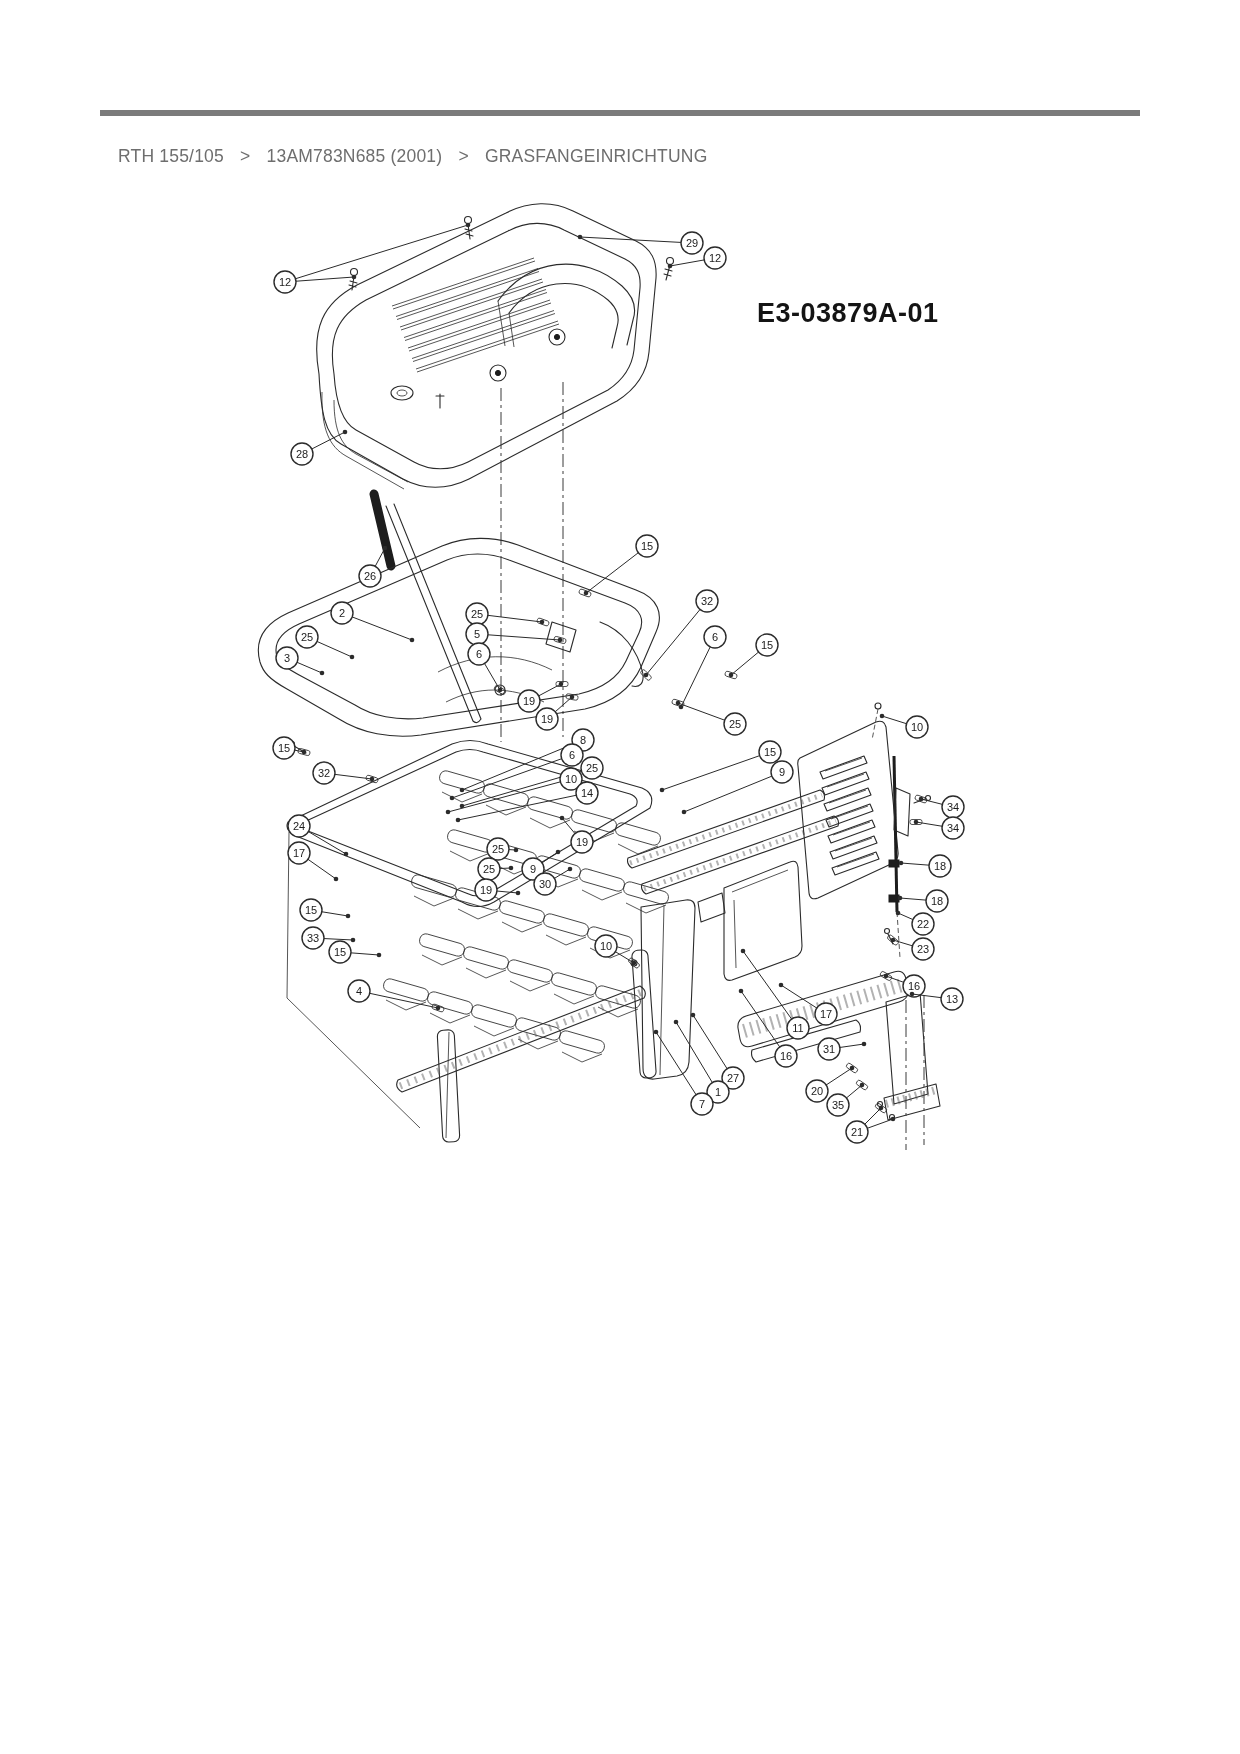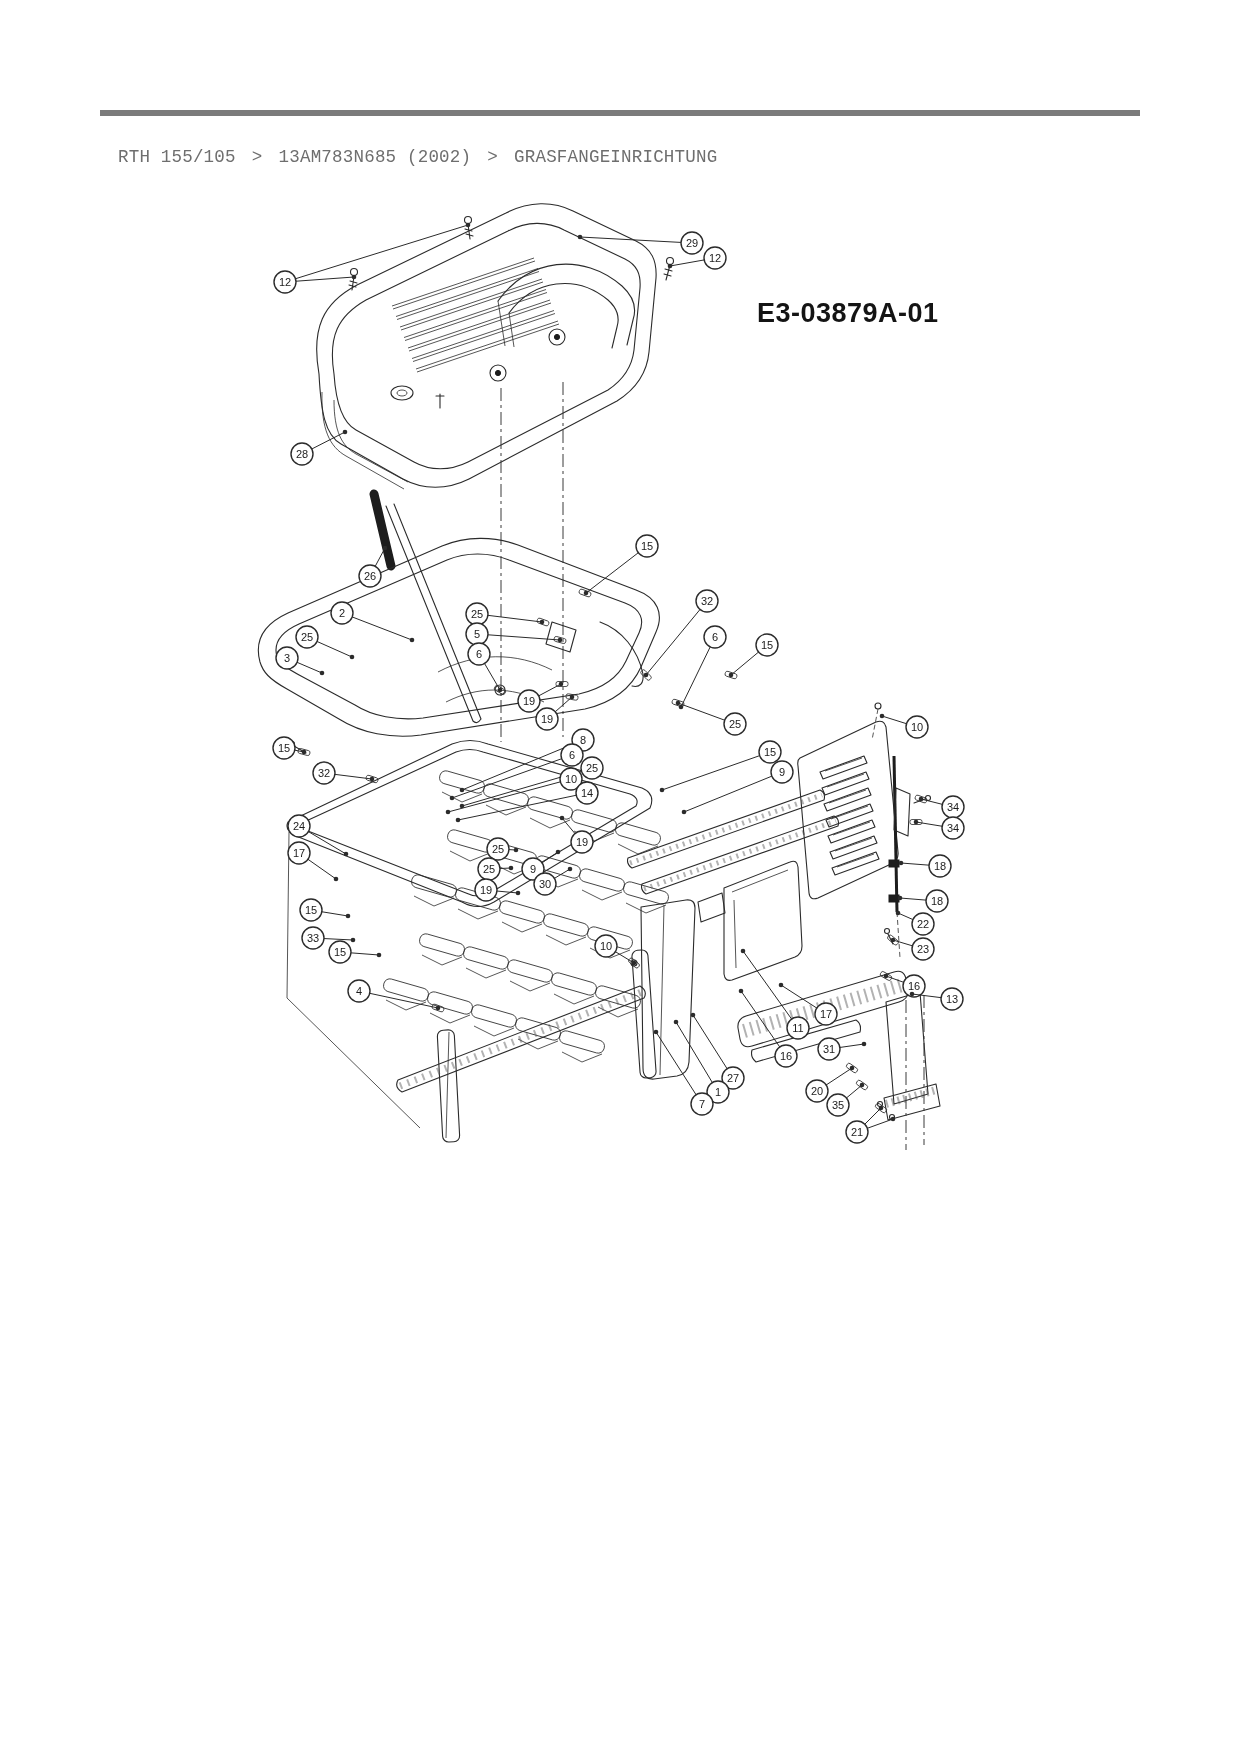--- a/index.html
+++ b/index.html
@@ -1,21 +1,21 @@
 <!DOCTYPE html>
 <html><head>
 <meta charset="utf-8">
 <style>
   html,body{margin:0;padding:0;background:#ffffff;}
   .page{position:relative;width:1240px;height:1754px;background:#fff;overflow:hidden;
         font-family:"Liberation Sans", sans-serif;}
   .top-rule{position:absolute;left:100px;top:110px;width:1040px;height:6px;background:#7b7b7b;}
   .breadcrumb{position:absolute;left:113px;top:146px;font-size:17.5px;color:#6e6e6e;
               letter-spacing:.2px;white-space:nowrap;}
-  .breadcrumb span{margin:0 5px;font-family:Liberation Mono, monospace;}
+  .breadcrumb span{margin:0 5px;}
   .breadcrumb .sep{margin:0 6px;}
   svg{position:absolute;left:0;top:0;}
   .ln{stroke:#2b2b2b;stroke-width:1.1;fill:none;stroke-linecap:round;stroke-linejoin:round;}
   .lnthin{stroke:#2b2b2b;stroke-width:.8;fill:none;}
   .dashdot{stroke:#3a3a3a;stroke-width:1;fill:none;stroke-dasharray:13 4 3 4;}
   .hatch{stroke:#555;fill:none;opacity:.45;}
   .darkfill{fill:#1d1d1d;stroke:#1d1d1d;}
   .callout-circle{fill:#ffffff;stroke:#2b2b2b;stroke-width:1.4;}
   .callout-num{font-family:"Liberation Sans", sans-serif;font-size:11px;fill:#1c1c1c;
                text-anchor:middle;}
@@ -27,21 +27,21 @@
 </head>
 <body>
 
 <div class="page">
 
   <div class="top-rule"></div>
 
   <div class="breadcrumb">
     <span>RTH 155/105</span>
     <span class="sep">&gt;</span>
-    <span>13AM783N685 (2002)</span>
+    <span>13AM783N685 (2001)</span>
     <span class="sep">&gt;</span>
     <span>GRASFANGEINRICHTUNG</span>
   </div>
 
   <svg id="diagram" width="1240" height="1754" viewBox="0 0 1240 1754">
 
     <text class="code-text" x="757" y="322">E3-03879A-01</text>
 
     <g>
       <path class="ln" d="M 319,374 C 311,328 323,303 357,285 L 506,213 C 529,201 553,201 573,211 L 636,241 C 652,249 657,261 656,278 L 649,352 C 647,373 636,389 617,401 L 469,479 C 447,490 423,490 403,479 L 341,444 C 325,435 321,412 319,374 Z"></path>

